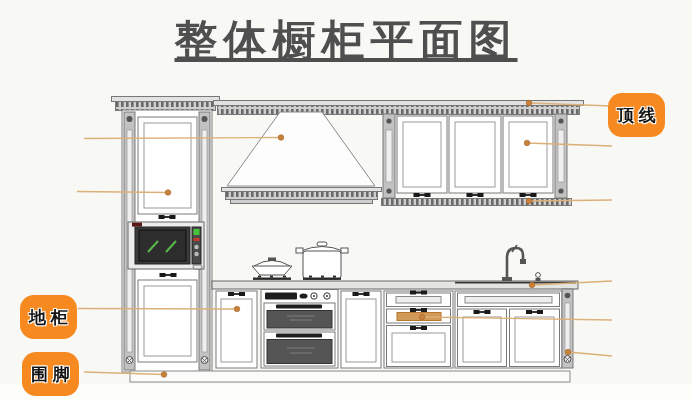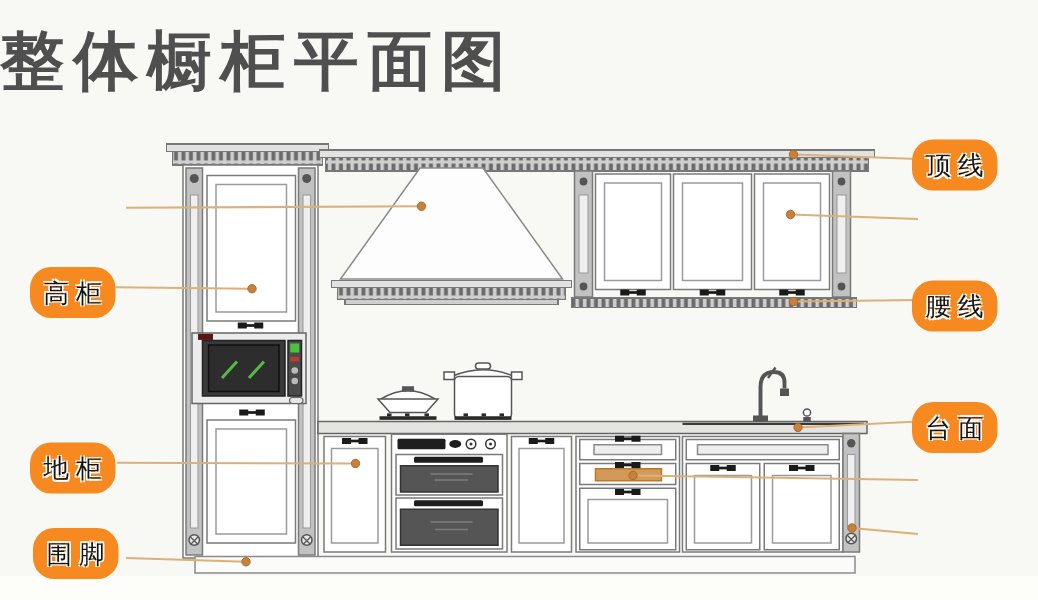--- a/index.html
+++ b/index.html
@@ -1,27 +1,27 @@
 <!DOCTYPE html>
 <html><head>
 <meta charset="utf-8">
 <style>
   html,body{margin:0;padding:0;}
   body{background:#ffffff;font-family:"Liberation Sans","DejaVu Sans",sans-serif;}
   #stage{position:relative;width:692px;height:400px;background:#f8f8f5;overflow:hidden;}
   #floor-strip{position:absolute;left:0;top:384px;width:692px;height:16px;background:#fdfdfa;}
   #title{
-    position:absolute;left:0;top:12px;width:692px;
+    position:absolute;left:0;top:12px;width:692px;text-align:center;
     font-family:"Liberation Serif","DejaVu Serif",serif;
-    font-weight:900;font-size:43px;letter-spacing:6px;color:#4f4f4f;
+    font-weight:900;font-size:43px;letter-spacing:6px;color:#4f4f4f;text-decoration:underline;
   }
   #diagram-svg{position:absolute;left:0;top:0;z-index:1;}
   .pill{
-    position:absolute;z-index:2;height:34px;padding:0 9px;border-radius:14px;
-    background:#f6891f;color:#141414;font-weight:400;font-size:17px;
+    position:absolute;z-index:2;height:44px;padding:0 9px;border-radius:14px;
+    background:#f6891f;color:#141414;font-weight:700;font-size:17px;
     display:flex;align-items:center;justify-content:center;white-space:pre;
     text-shadow:1px 1px 0 #fff,-1px -1px 0 #fff,1px -1px 0 #fff,-1px 1px 0 #fff;
   }
 </style>
 </head>
 <body>
 
 <div id="stage">
 
   <div id="floor-strip"></div>
@@ -236,20 +236,17 @@
       <circle cx="164" cy="374.5" r="2.8"></circle>
       <circle cx="529" cy="103" r="2.8"></circle>
       <circle cx="527" cy="143" r="2.8"></circle>
       <circle cx="529" cy="201" r="2.8"></circle>
       <circle cx="532" cy="285" r="2.8"></circle>
       <circle cx="422" cy="317" r="2.8"></circle>
       <circle cx="568" cy="352" r="2.8"></circle>
     </g>
   </svg>
 
-  <div class="pill" style="left:20px;top:178px">高 柜</div>
   <div class="pill" style="left:22px;top:352px">围 脚</div>
   <div class="pill" style="left:20px;top:295px">地 柜</div>
   <div class="pill" style="left:608px;top:93px">顶 线</div>
-  <div class="pill" style="left:608px;top:187px">腰 线</div>
-  <div class="pill" style="left:608px;top:268px">台 面</div>
 
 </div>
 
 </body></html>

